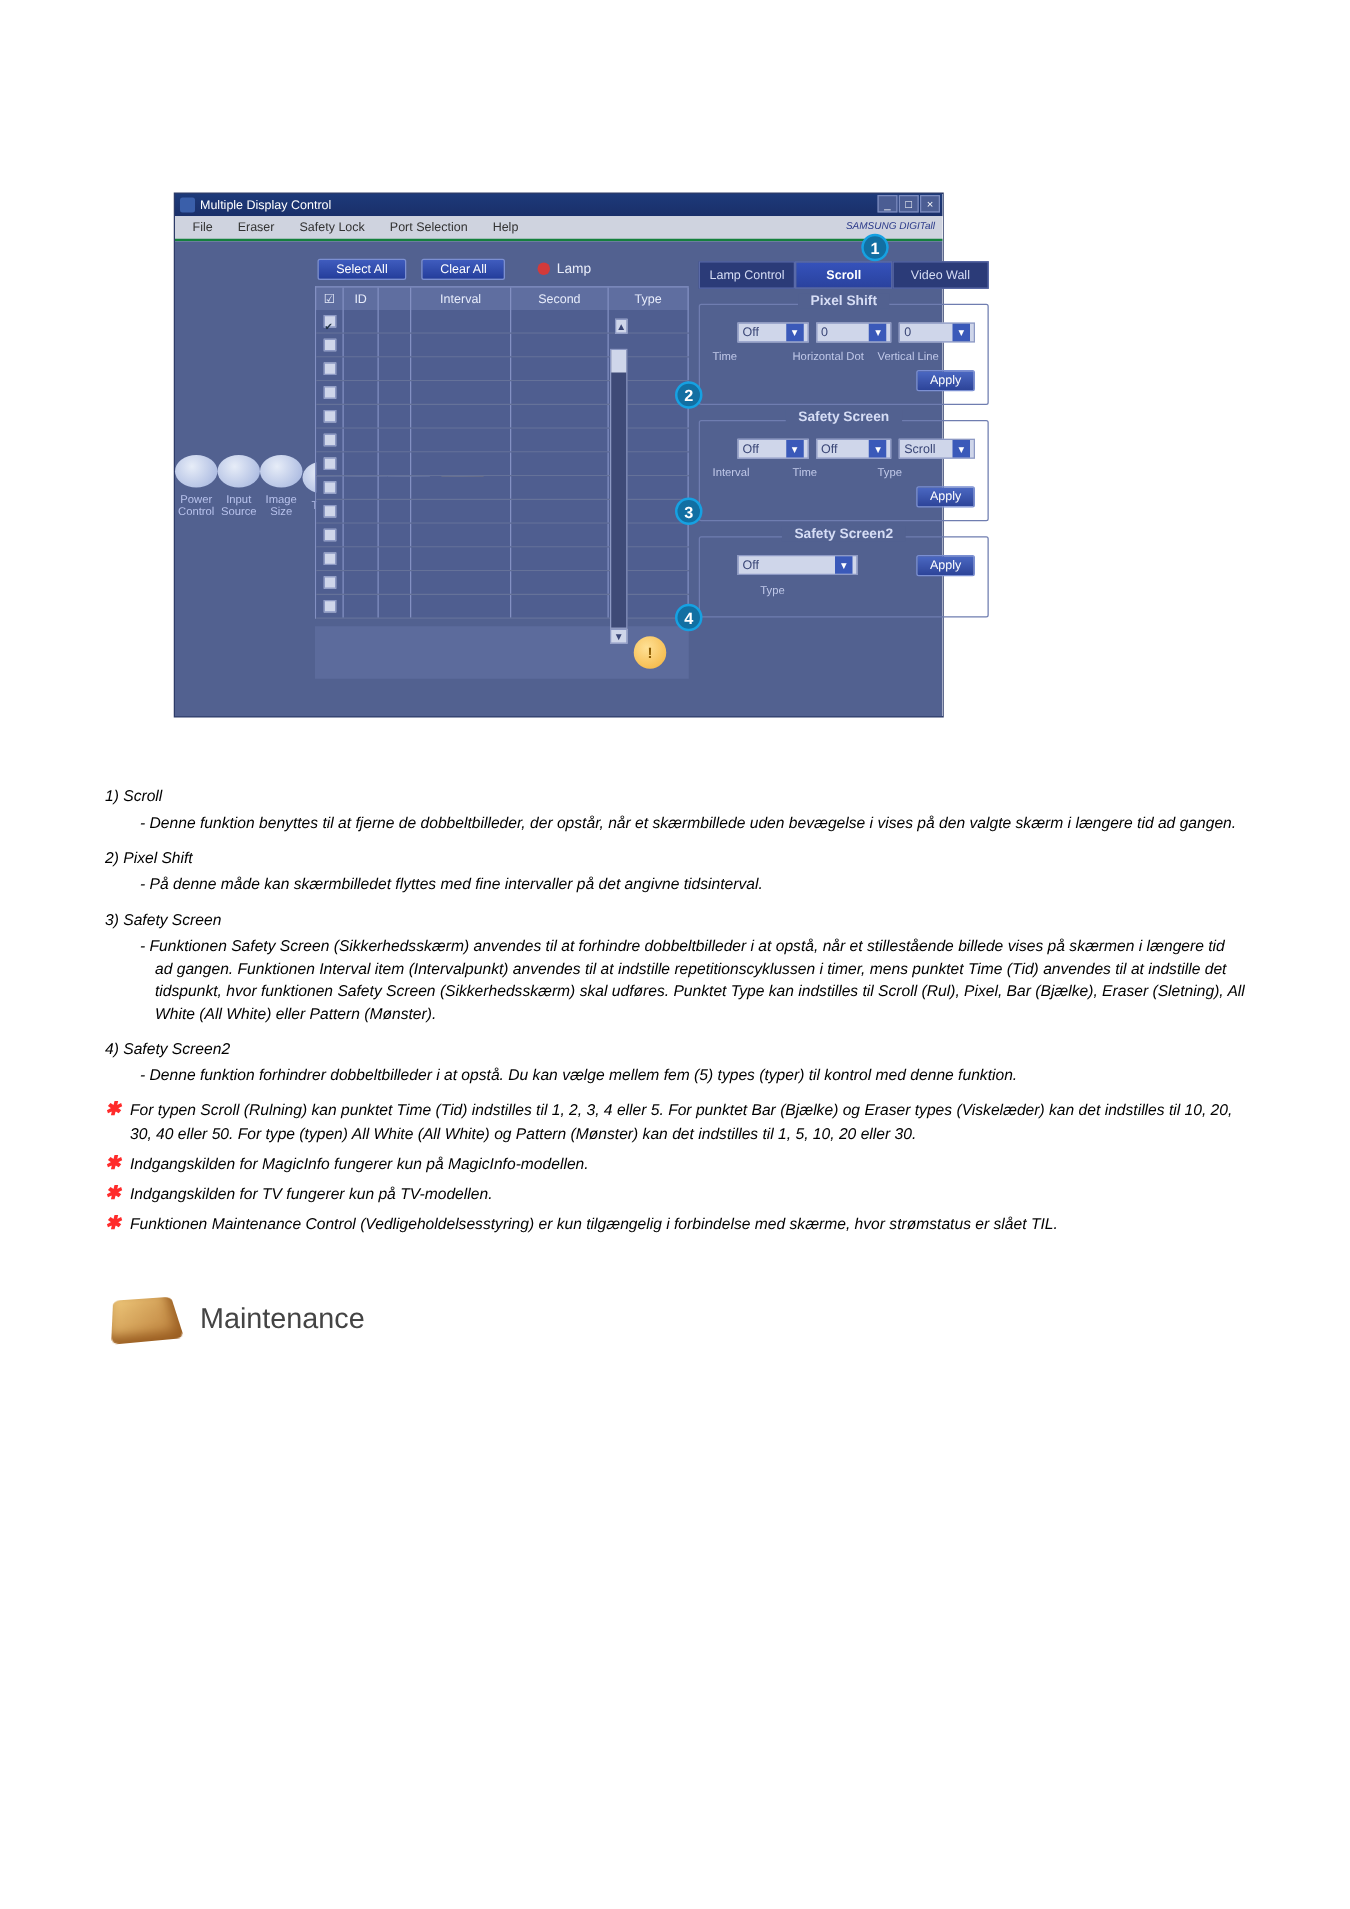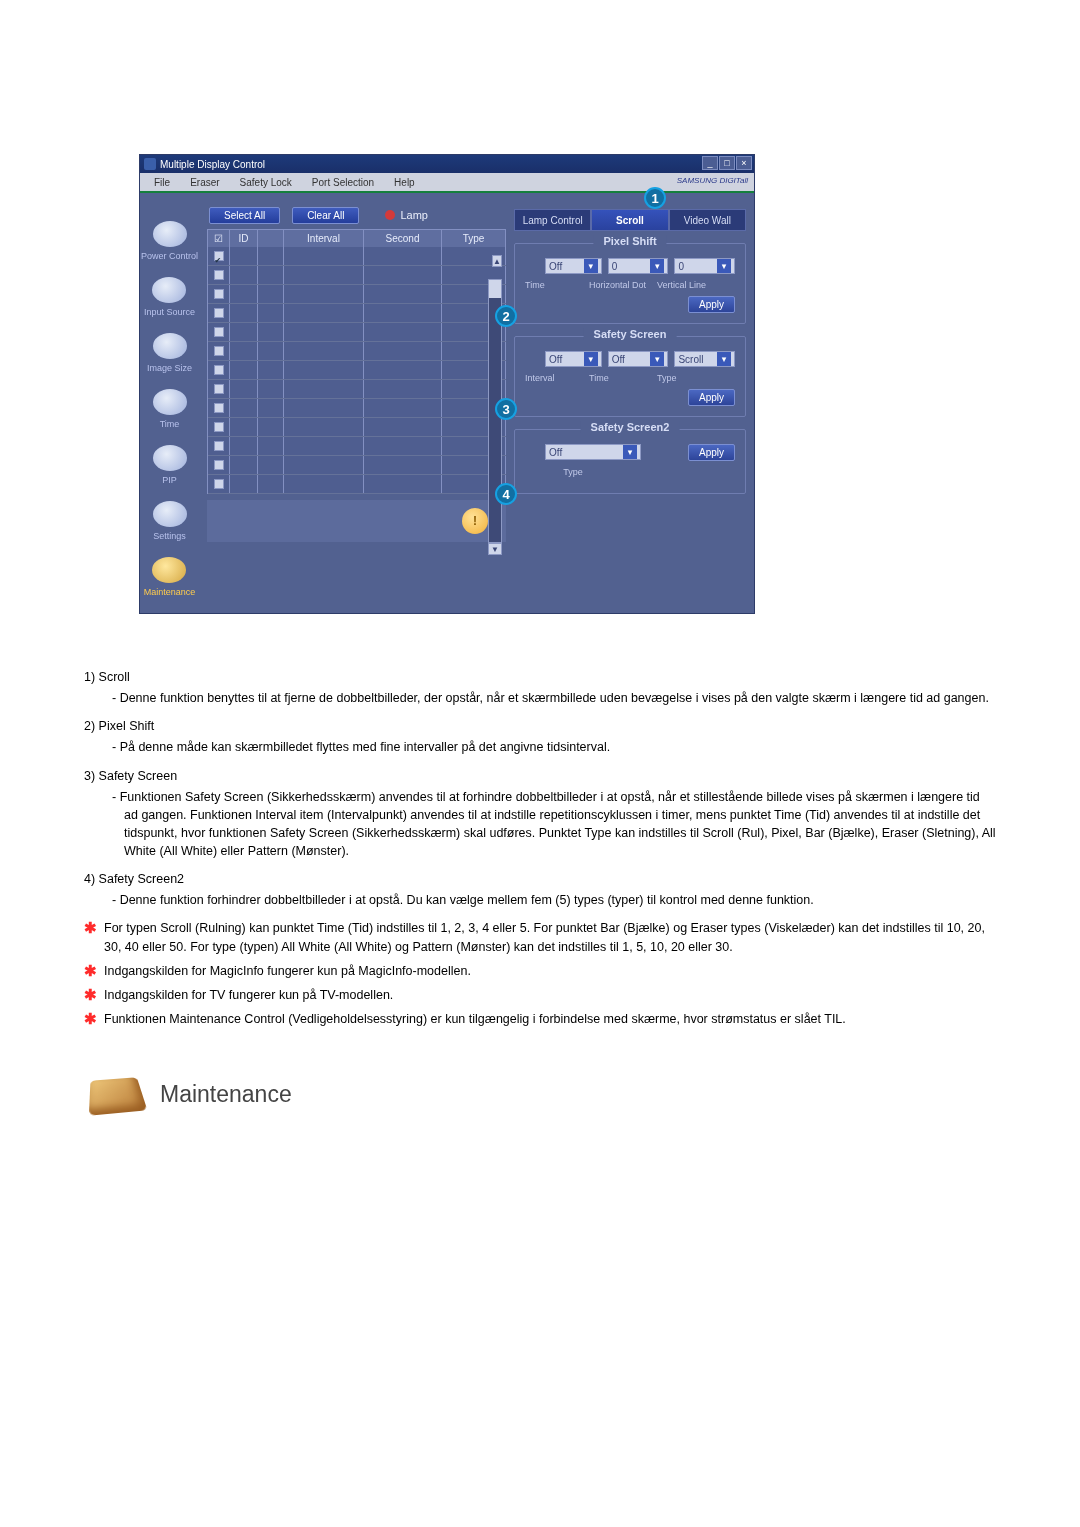--- a/index.html
+++ b/index.html
@@ -10,21 +10,21 @@
     .app-window { width: 614px; margin: 0 0 55px 140px; box-shadow: 0 0 0 1px #2d3b68; }
     .titlebar { background: linear-gradient(#1d3a7a,#1a2f69); color:#fff; height:18px; display:flex; align-items:center; font-size:10px; padding:0 4px; position:relative; }
     .titlebar .title-icon { width:12px; height:12px; background:#3a5faa; border-radius:2px; margin-right:4px; }
     .win-controls { position:absolute; right:2px; top:1px; display:flex; gap:1px; }
     .win-controls span { display:inline-flex; width:16px; height:14px; background:#4b5d93; color:#fff; font-size:9px; align-items:center; justify-content:center; border:1px solid #7c8cc0; }
 
     .menubar { background:#cfd3df; color:#333; height:20px; display:flex; align-items:center; font-size:10px; padding:0 4px; border-bottom:2px solid #15803d; position:relative;}
     .menubar .menu-item{ padding:0 10px; cursor:default; }
     .brand{ position:absolute; right:6px; top:3px; font-size:8px; color:#2b3a8a; font-style:italic; font-weight:normal;}
     .app-body { background:#526190; min-height:380px; position:relative; display:flex; padding-top:10px;}
-    .sidebar { width:104px; display:flex; flex-direction:column; align-items:center; padding-top:18px;}
+    .sidebar { width:104px; display:flex; align-items:center; padding-top:18px;}
     .side-item{ color:#b8c2ec; font-size:9px; text-align:center; margin-bottom:16px; cursor:pointer;}
     .side-item .icon-circle{ width:34px; height:26px; background:radial-gradient(circle at 40% 35%,#e7edf8,#9fb0dc); border-radius:50%; margin:0 auto 4px; }
     .side-item.selected{ color:#ffcc4d; }
     .side-item.selected .icon-circle{ background:radial-gradient(circle at 40% 35%,#ffe89e,#d4a640); }
 
     .center-panel{ flex:1; padding:0 0 0 0; }
     .top-buttons{ display:flex; align-items:center; gap:12px; height:22px; padding:6px 10px 4px; }
     .btn-rd{ background:linear-gradient(#3f5cbe,#243d9b); color:#fff; font-size:10px; padding:2px 14px; border:1px solid #7b8fd2; border-radius:2px;}
     .idle-chip{ display:flex; align-items:center; gap:5px; color:#e9edfa; font-size:11px; margin-left:14px;}
     .idle-dot{ width:10px; height:10px; background:#d33a3a; border-radius:50%; }
@@ -55,21 +55,21 @@
     .sub-labels{ display:flex; gap:6px; font-size:9px; color:#c1c9e9; margin:2px 0 6px;}
     .apply-btn{ margin-left:auto; background:linear-gradient(#4b68c2,#2d4499); color:#fff; font-size:10px; padding:2px 10px; border:1px solid #7b8fd2; border-radius:2px;}
     .apply-row{ display:flex; }
 
     .callout{ position:absolute; width:22px; height:22px; border-radius:50%; border:2px solid #16a1e2; background:#126fa2; color:#fff; font-size:13px; font-weight:bold; display:flex; align-items:center; justify-content:center;}
 
     .bottom-strip{ background:#5c6b9c; height:42px; margin:6px 8px 8px; display:flex; justify-content:flex-end; align-items:center; padding-right:18px;}
     .warn-icon{ width:26px; height:26px; background:radial-gradient(circle at 40% 35%,#ffe196,#f2b13a); border-radius:50%; display:flex; align-items:center; justify-content:center; color:#8a5a00; font-weight:bold;}
 
     
-    .explain{ margin:0 84px; font-size:12.5px; line-height:1.45; }
+    .explain{ margin:0 84px; font-size:12.5px; line-height:1.45;font-style:italic; }
     .item-block{ margin-bottom:10px; }
     .sub-line{ margin:3px 0 0 28px; text-indent:-12px; padding-left:12px; }
     .starlist .st-item{ position:relative; padding-left:20px; margin-top:6px;}
     .starlist .star{ position:absolute; left:0; top:1px; color:#ff2b2b; font-size:15px; font-weight:bold; line-height:1;}
     .section-head{ display:flex; align-items:center; gap:18px; margin:44px 0 0 90px;}
     .head-icon{ width:52px; height:44px; background:linear-gradient(135deg,#eec77a,#b87b38); transform:perspective(120px) rotateX(40deg) rotateZ(-6deg); border-radius:6px; box-shadow:inset -4px -6px 10px #9a5e22;}
     .head-title{ font-size:23px; color:#444; }
     .arrow-icon{ position:absolute; right:252px; top:62px;}
   </style>
 </head>

